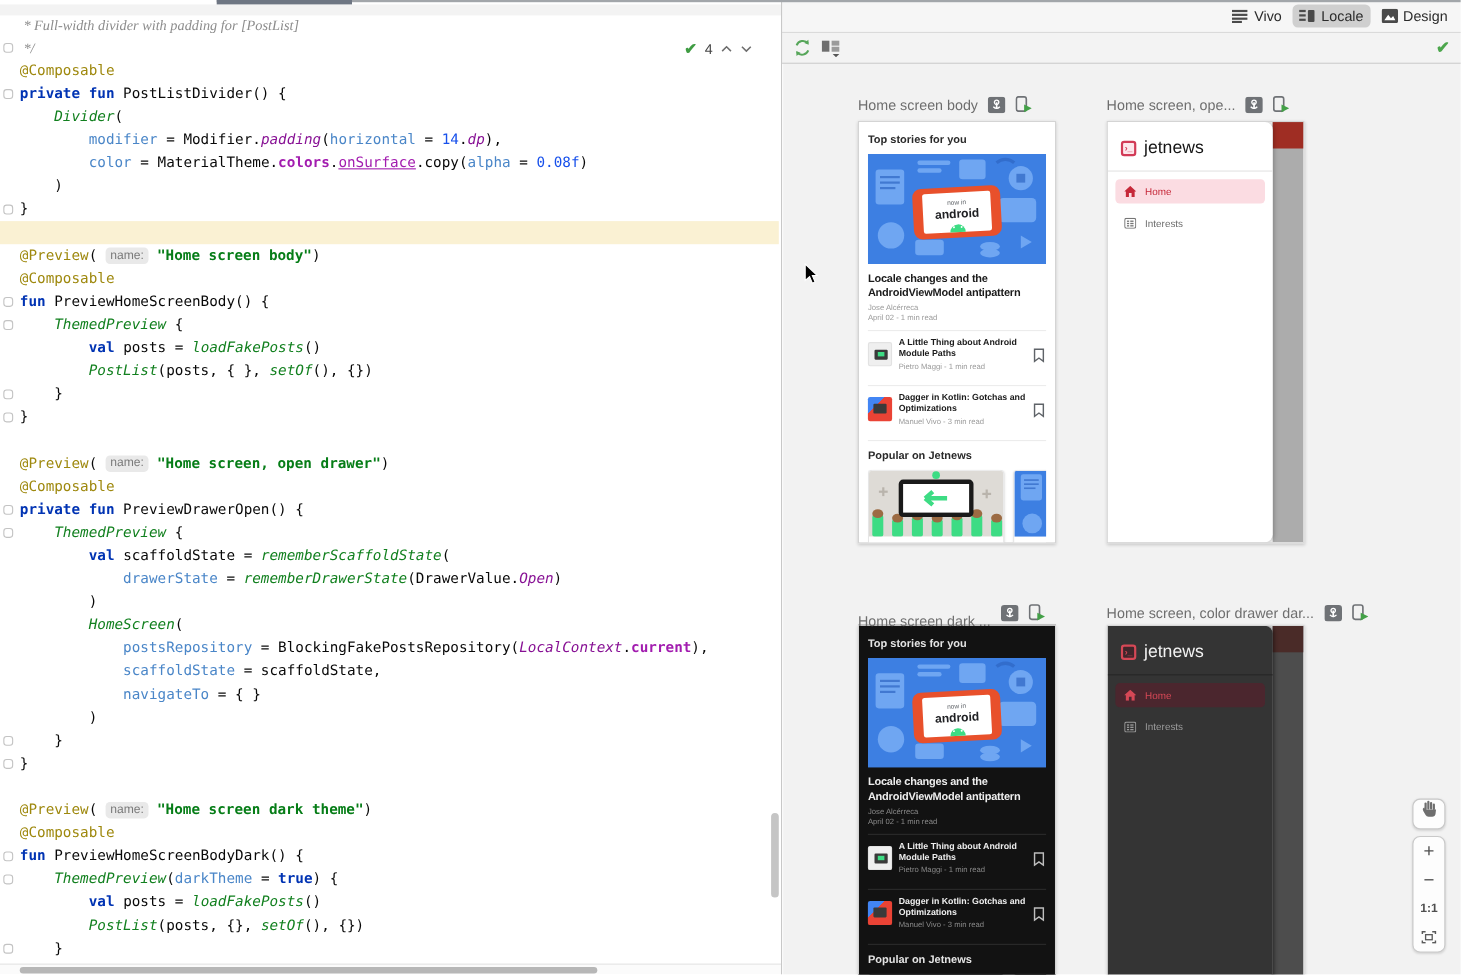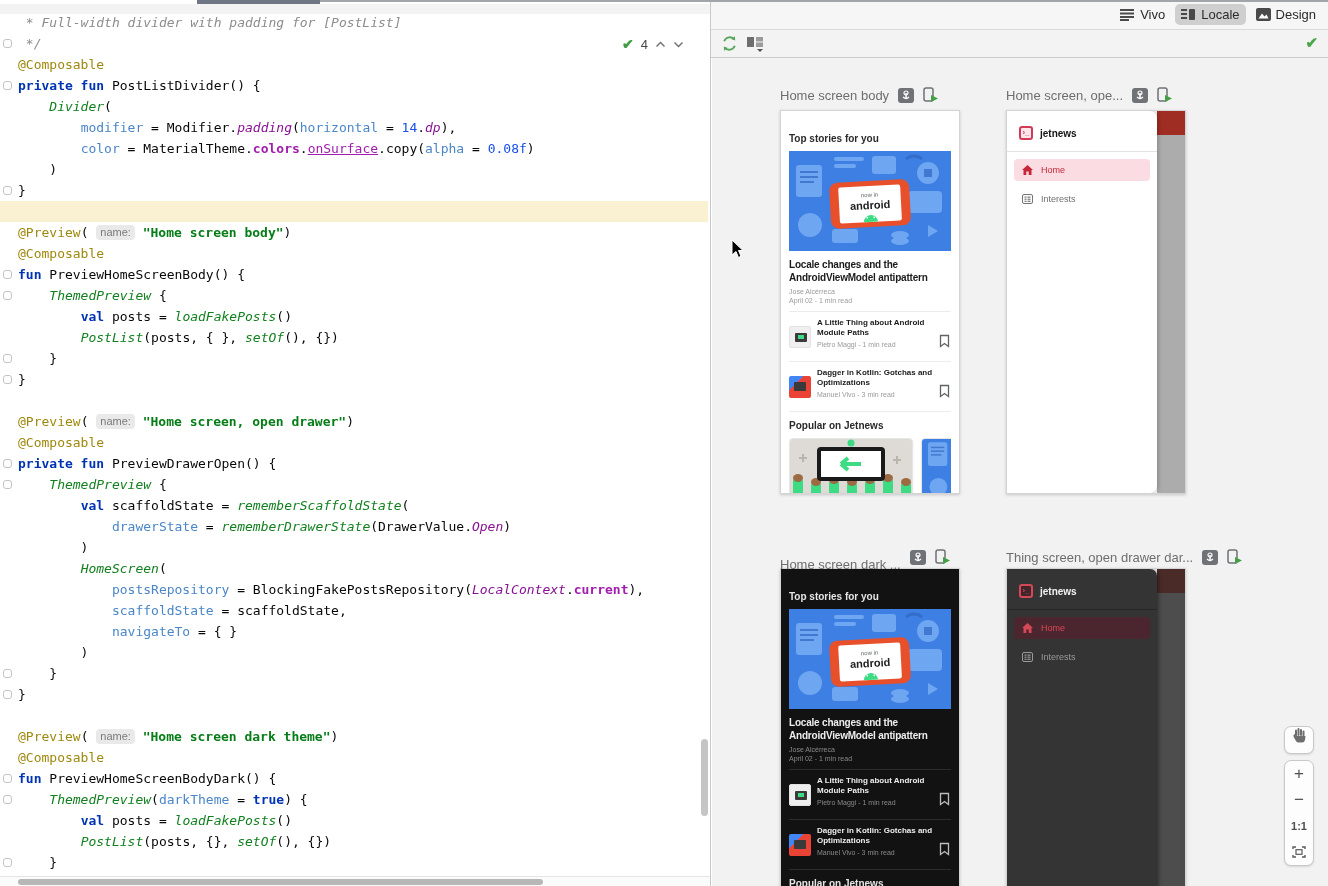--- a/index.html
+++ b/index.html
@@ -16,21 +16,21 @@
   .code-lines { position:absolute; top:8px; left:18px; right:0;
     font-family:"DejaVu Sans Mono", monospace; font-size:13px; line-height:21px; white-space:pre; z-index:5;}
   .code-line { height:21px; }
   .caret-line { position:absolute; left:0; width:708px; height:21px; background:#FAF1D3; z-index:1; }
   .gutter { position:absolute; top:8px; left:0; width:18px; bottom:0; z-index:6; }
   .fold-marker { position:absolute; left:3px; width:9px; height:9px; border:1px solid #C3C3C3;
     border-radius:3px; background:#fff; }
   .tok-t  { color:#080808; }
   .tok-k  { color:#0033B3; font-weight:bold; }
   .tok-a  { color:#9E880D; }
-  .tok-c  { color:#8C8C8C; font-style:italic; }
+  .tok-c  { color:#8C8C8C; font-style:italic;font-family:Liberation Serif, serif; }
   .tok-fn { color:#12801F; font-style:italic; }
   .tok-str{ color:#067D17; font-weight:bold; }
   .tok-n  { color:#1750EB; }
   .tok-p  { color:#4A86C8; }
   .tok-e  { color:#871094; font-style:italic; }
   .tok-pb { color:#a21caf; font-weight:bold; }
   .tok-u  { color:#a21caf; text-decoration:underline; }
   .tok-h  { display:inline-block; background:#E9E9E9; color:#7A7A7A; border-radius:4px;
     padding:0 4px; font-size:11px; font-family:"Liberation Sans",sans-serif; line-height:15px; vertical-align:1px;}
 
@@ -61,28 +61,28 @@
   .tb-check { position:absolute; right:10px; top:4px; color:#4CA64C; font-size:15px; font-weight:bold; }
   .canvas { position:absolute; left:712px; right:0; top:58px; bottom:0; background:#F2F2F2; }
 
   
   .card-header { position:absolute; display:flex; align-items:center; gap:9px; height:18px; z-index:3;}
   .card-title { font-size:13px; color:#6E6E6E; white-space:nowrap; overflow:hidden; }
   .card-body { position:absolute; width:180px; background:#fff; border:1px solid #D4D4D4;
     box-shadow:0 1px 3px rgba(0,0,0,.18); overflow:hidden; z-index:2;}
 
   
-  .jn-feed { position:absolute; inset:0; background:#fff; padding:18px 8px; color:#1B1B1B; }
+  .jn-feed { position:absolute; inset:0; background:#fff; padding:7px 8px; color:#1B1B1B; }
   .jn-sec { font-size:10px; font-weight:bold; color:#2A2A2A; margin:4px 0 7px; }
   .jn-hero-img { width:100%; height:100px; overflow:hidden; }
   .jn-hero-title { margin-top:7px; font-size:10px; font-weight:bold; line-height:13px; letter-spacing:-.2px;}
   .jn-hero-author { margin-top:4px; font-size:7px; color:#9A9A9A; }
   .jn-hero-meta { margin-top:2px; font-size:7px; color:#9A9A9A; }
   .jn-div { height:1px; background:#ECECEC; margin:7px 0 0; }
-  .jn-item { display:flex; align-items:flex-end; padding:6px 0; }
+  .jn-item { display:flex; align-items:center; padding:6px 0; }
   .jn-thumb { width:22px; height:22px; flex:0 0 22px; border-radius:2px; position:relative; overflow:hidden;}
   .jn-thumb.t1 { background:#EFEFEF; border:1px solid #E2E2E2;}
   .jn-thumb.t2 { background:linear-gradient(135deg,#4285F4 0 34%,#EA4335 34% 100%); }
   .jn-thumb .lap { position:absolute; left:5px; top:6px; width:12px; height:9px; background:#3A3A3A; border-radius:1px;}
   .jn-thumb .scr { position:absolute; left:8px; top:8px; width:6px; height:4px; background:#3DDC84;}
   .jn-itext { flex:1; padding:0 6px; min-width:0;}
   .jn-ititle { font-size:8px; font-weight:bold; line-height:10px; max-height:20px; overflow:hidden;}
   .jn-imeta { font-size:7px; color:#9A9A9A; margin-top:3px;}
   .jn-pop { margin-top:8px; }
   .jn-poprow { display:flex; gap:8px; overflow:hidden; }
@@ -105,21 +105,21 @@
   
   .drawer-card { background:#fff; }
   .dc-right { position:absolute; top:0; right:0; bottom:0; width:28px; background:#ACACAC; }
   .dc-redbar { position:absolute; top:0; left:0; right:0; height:24px; background:#9F2D23; }
   .dc-drawer { position:absolute; top:0; left:0; bottom:0; width:150px; background:#fff;
     border-radius:0 7px 7px 0; box-shadow:1px 0 4px rgba(0,0,0,.25); }
   .dc-header { display:flex; align-items:center; gap:7px; padding:15px 12px 11px; }
   .jn-logo { width:14px; height:14px; border:2px solid #D23B57; border-radius:3px; background:#FDE7EC;
     display:flex; align-items:center; justify-content:center; }
   .jn-logo-glyph { color:#D23B57; font-size:8px; font-weight:bold; line-height:8px;}
-  .jn-logo-text { font-size:10px; color:#141414;font-weight:bold; }
+  .jn-logo-text { font-size:16px; color:#141414; }
   .dc-divider { height:1px; background:#E3E3E3; }
   .dc-item { display:flex; align-items:center; gap:8px; margin:7px 7px 0; padding:6px 8px;
     border-radius:4px; font-size:9px; color:#6E6E6E; }
   .dc-item.selected { background:#FBDCE2; color:#C62839; }
   
   .dr-dark .dc-drawer { background:#343434; box-shadow:1px 0 4px rgba(0,0,0,.5);}
   .dr-dark .dc-right { background:#4D4D4D; }
   .dr-dark .dc-redbar { background:#4A2B28; }
   .dr-dark .jn-logo { background:#40262B; border-color:#D64856;}
   .dr-dark .jn-logo-glyph { color:#D64856;}
@@ -267,21 +267,21 @@
       <circle cx="8" cy="5" r="2" fill="none" stroke="#fff" stroke-width="1.2"></circle>
       <rect x="7.3" y="5" width="1.5" height="6" fill="#fff"></rect>
       <path d="M5 9 q3 3 6 0" fill="none" stroke="#fff" stroke-width="1.2"></path>
     </svg>
   <svg width="15" height="16">
       <rect x="1" y="1" width="9" height="13" rx="2" fill="none" stroke="#6F7276" stroke-width="1.5"></rect>
       <polygon points="8,8 15,11.5 8,15" fill="#43A047"></polygon>
     </svg>
 </div>
 <div class="card-header" style="left:1006px; top:548px; width:260px;">
-  <span class="card-title" style="max-width:203px;">Thing screen, open drawer dar...</span>
+  <span class="card-title" style="max-width:203px;">Home screen, color drawer dar...</span>
   <svg width="16" height="15">
       <rect x="0" y="0" width="16" height="15" rx="3" fill="#6F7276"></rect>
       <circle cx="8" cy="5" r="2" fill="none" stroke="#fff" stroke-width="1.2"></circle>
       <rect x="7.3" y="5" width="1.5" height="6" fill="#fff"></rect>
       <path d="M5 9 q3 3 6 0" fill="none" stroke="#fff" stroke-width="1.2"></path>
     </svg>
   <svg width="15" height="16">
       <rect x="1" y="1" width="9" height="13" rx="2" fill="none" stroke="#6F7276" stroke-width="1.5"></rect>
       <polygon points="8,8 15,11.5 8,15" fill="#43A047"></polygon>
     </svg>

